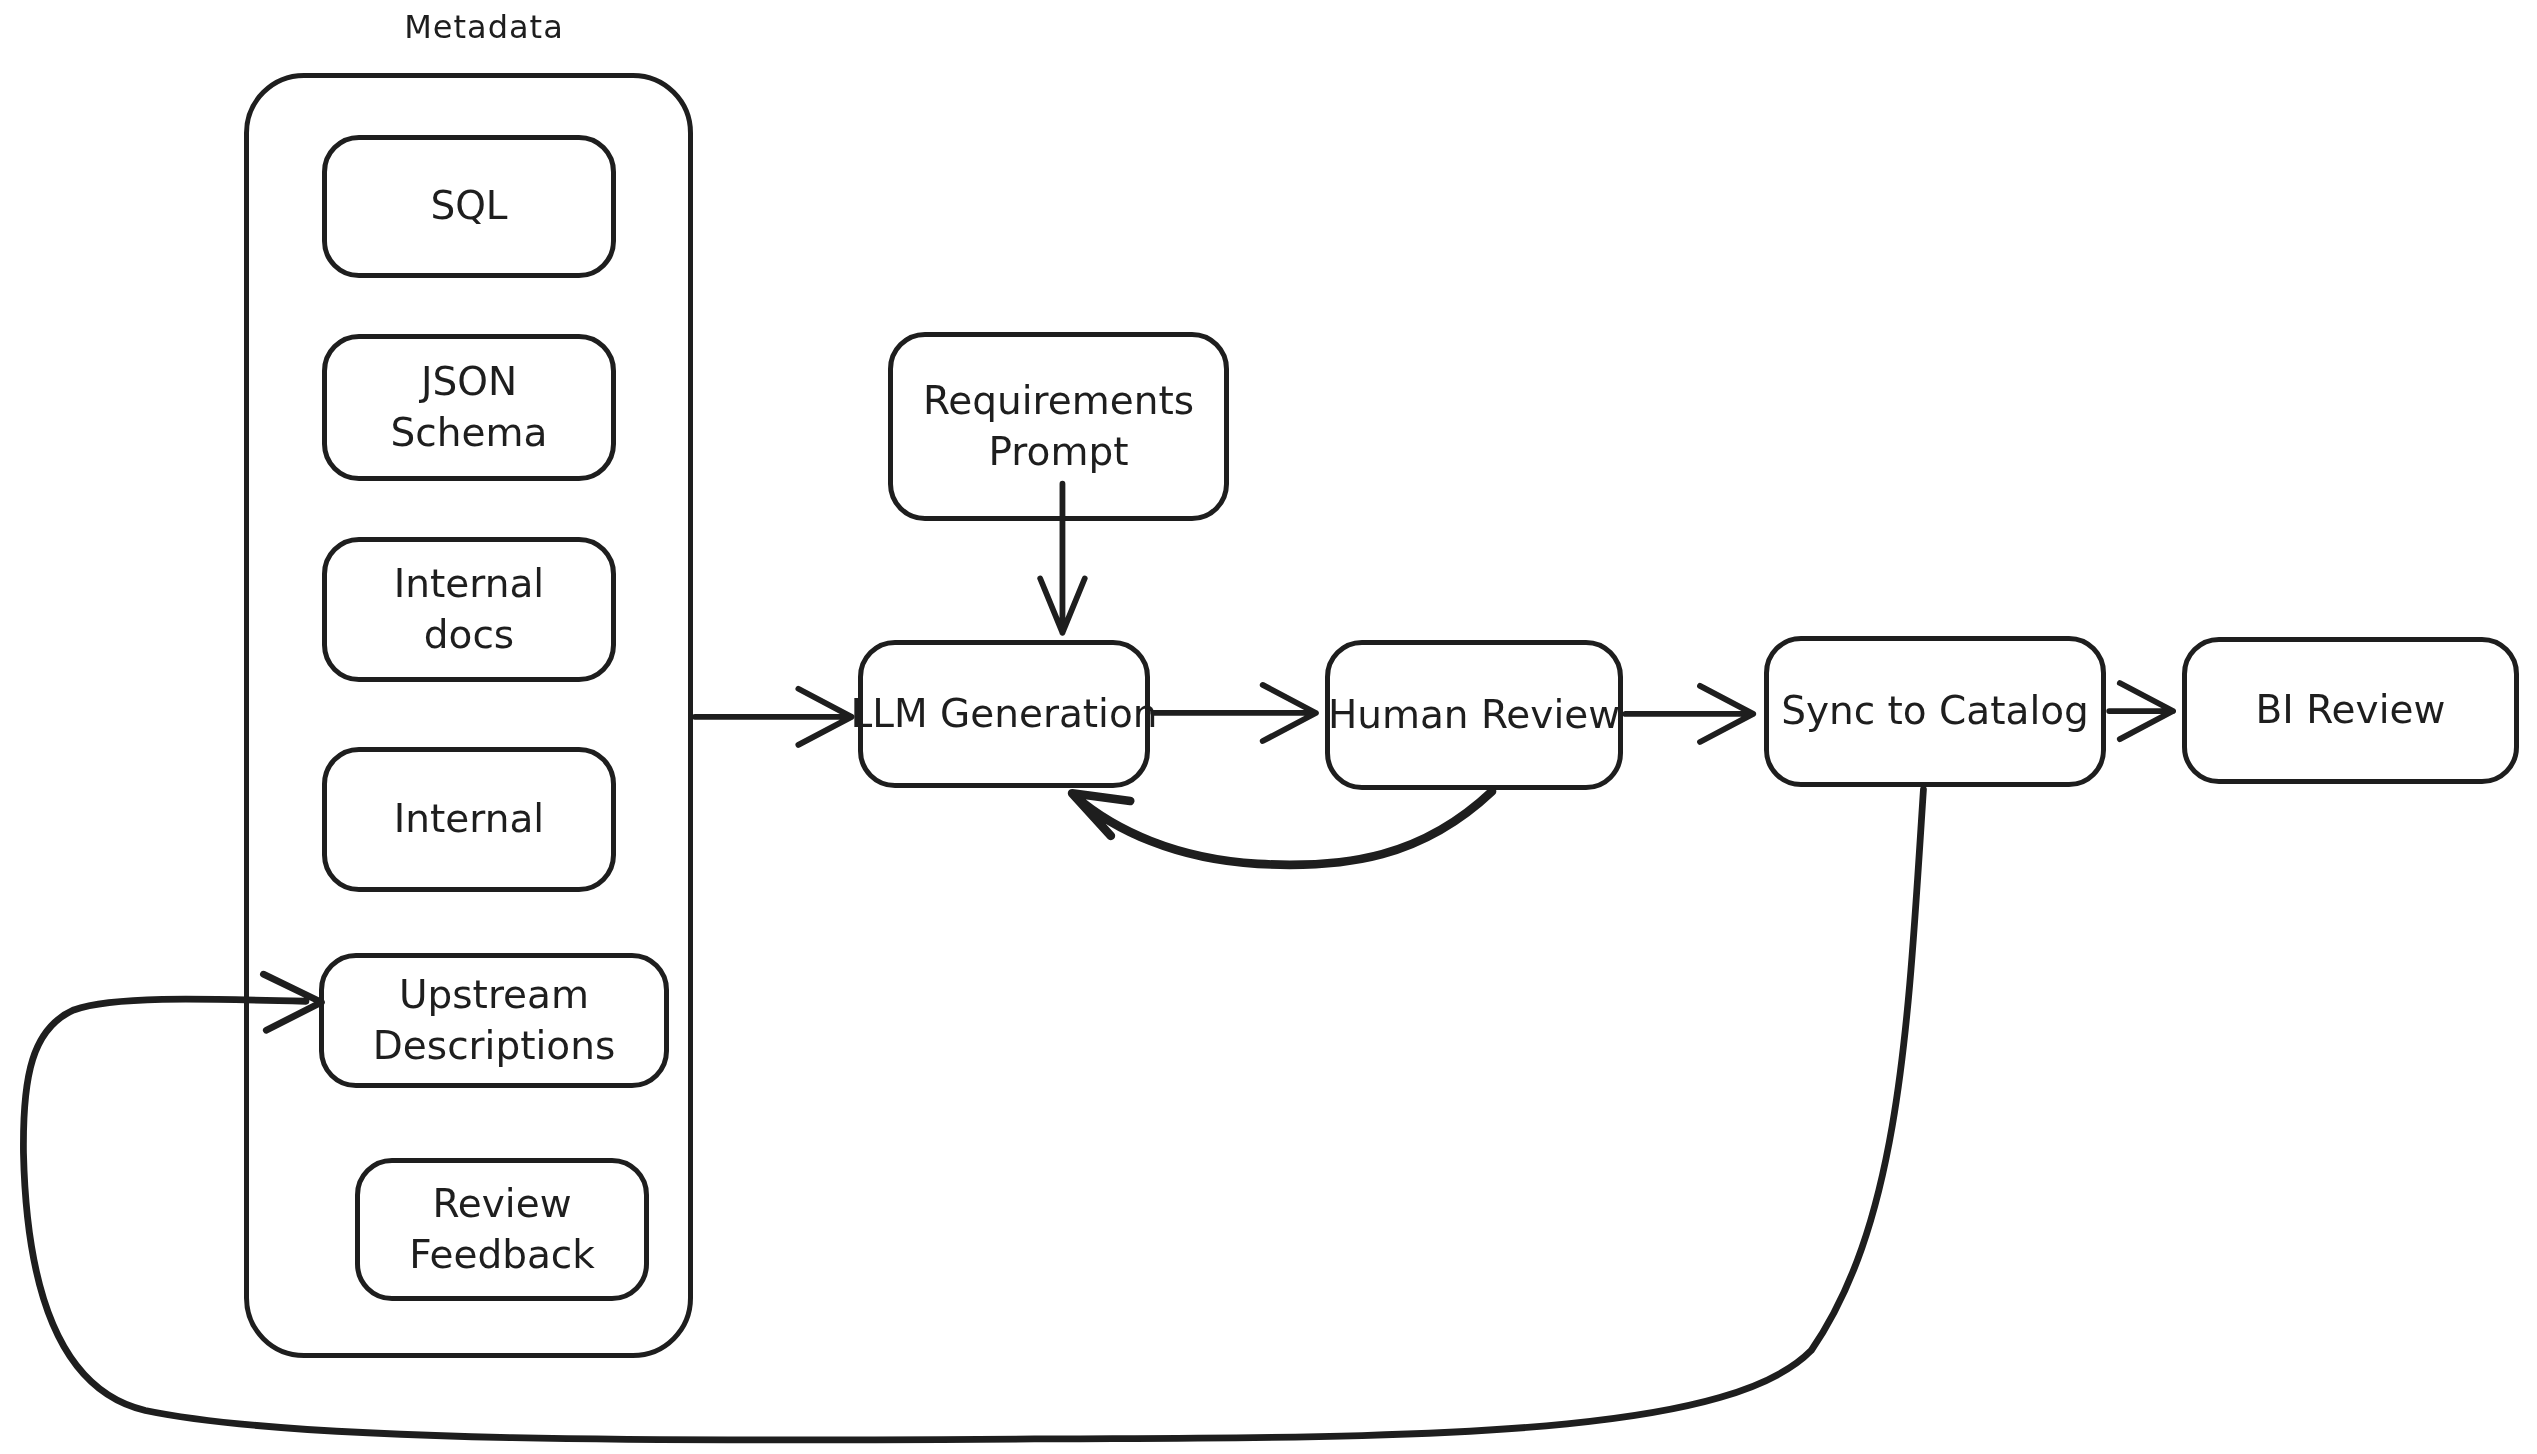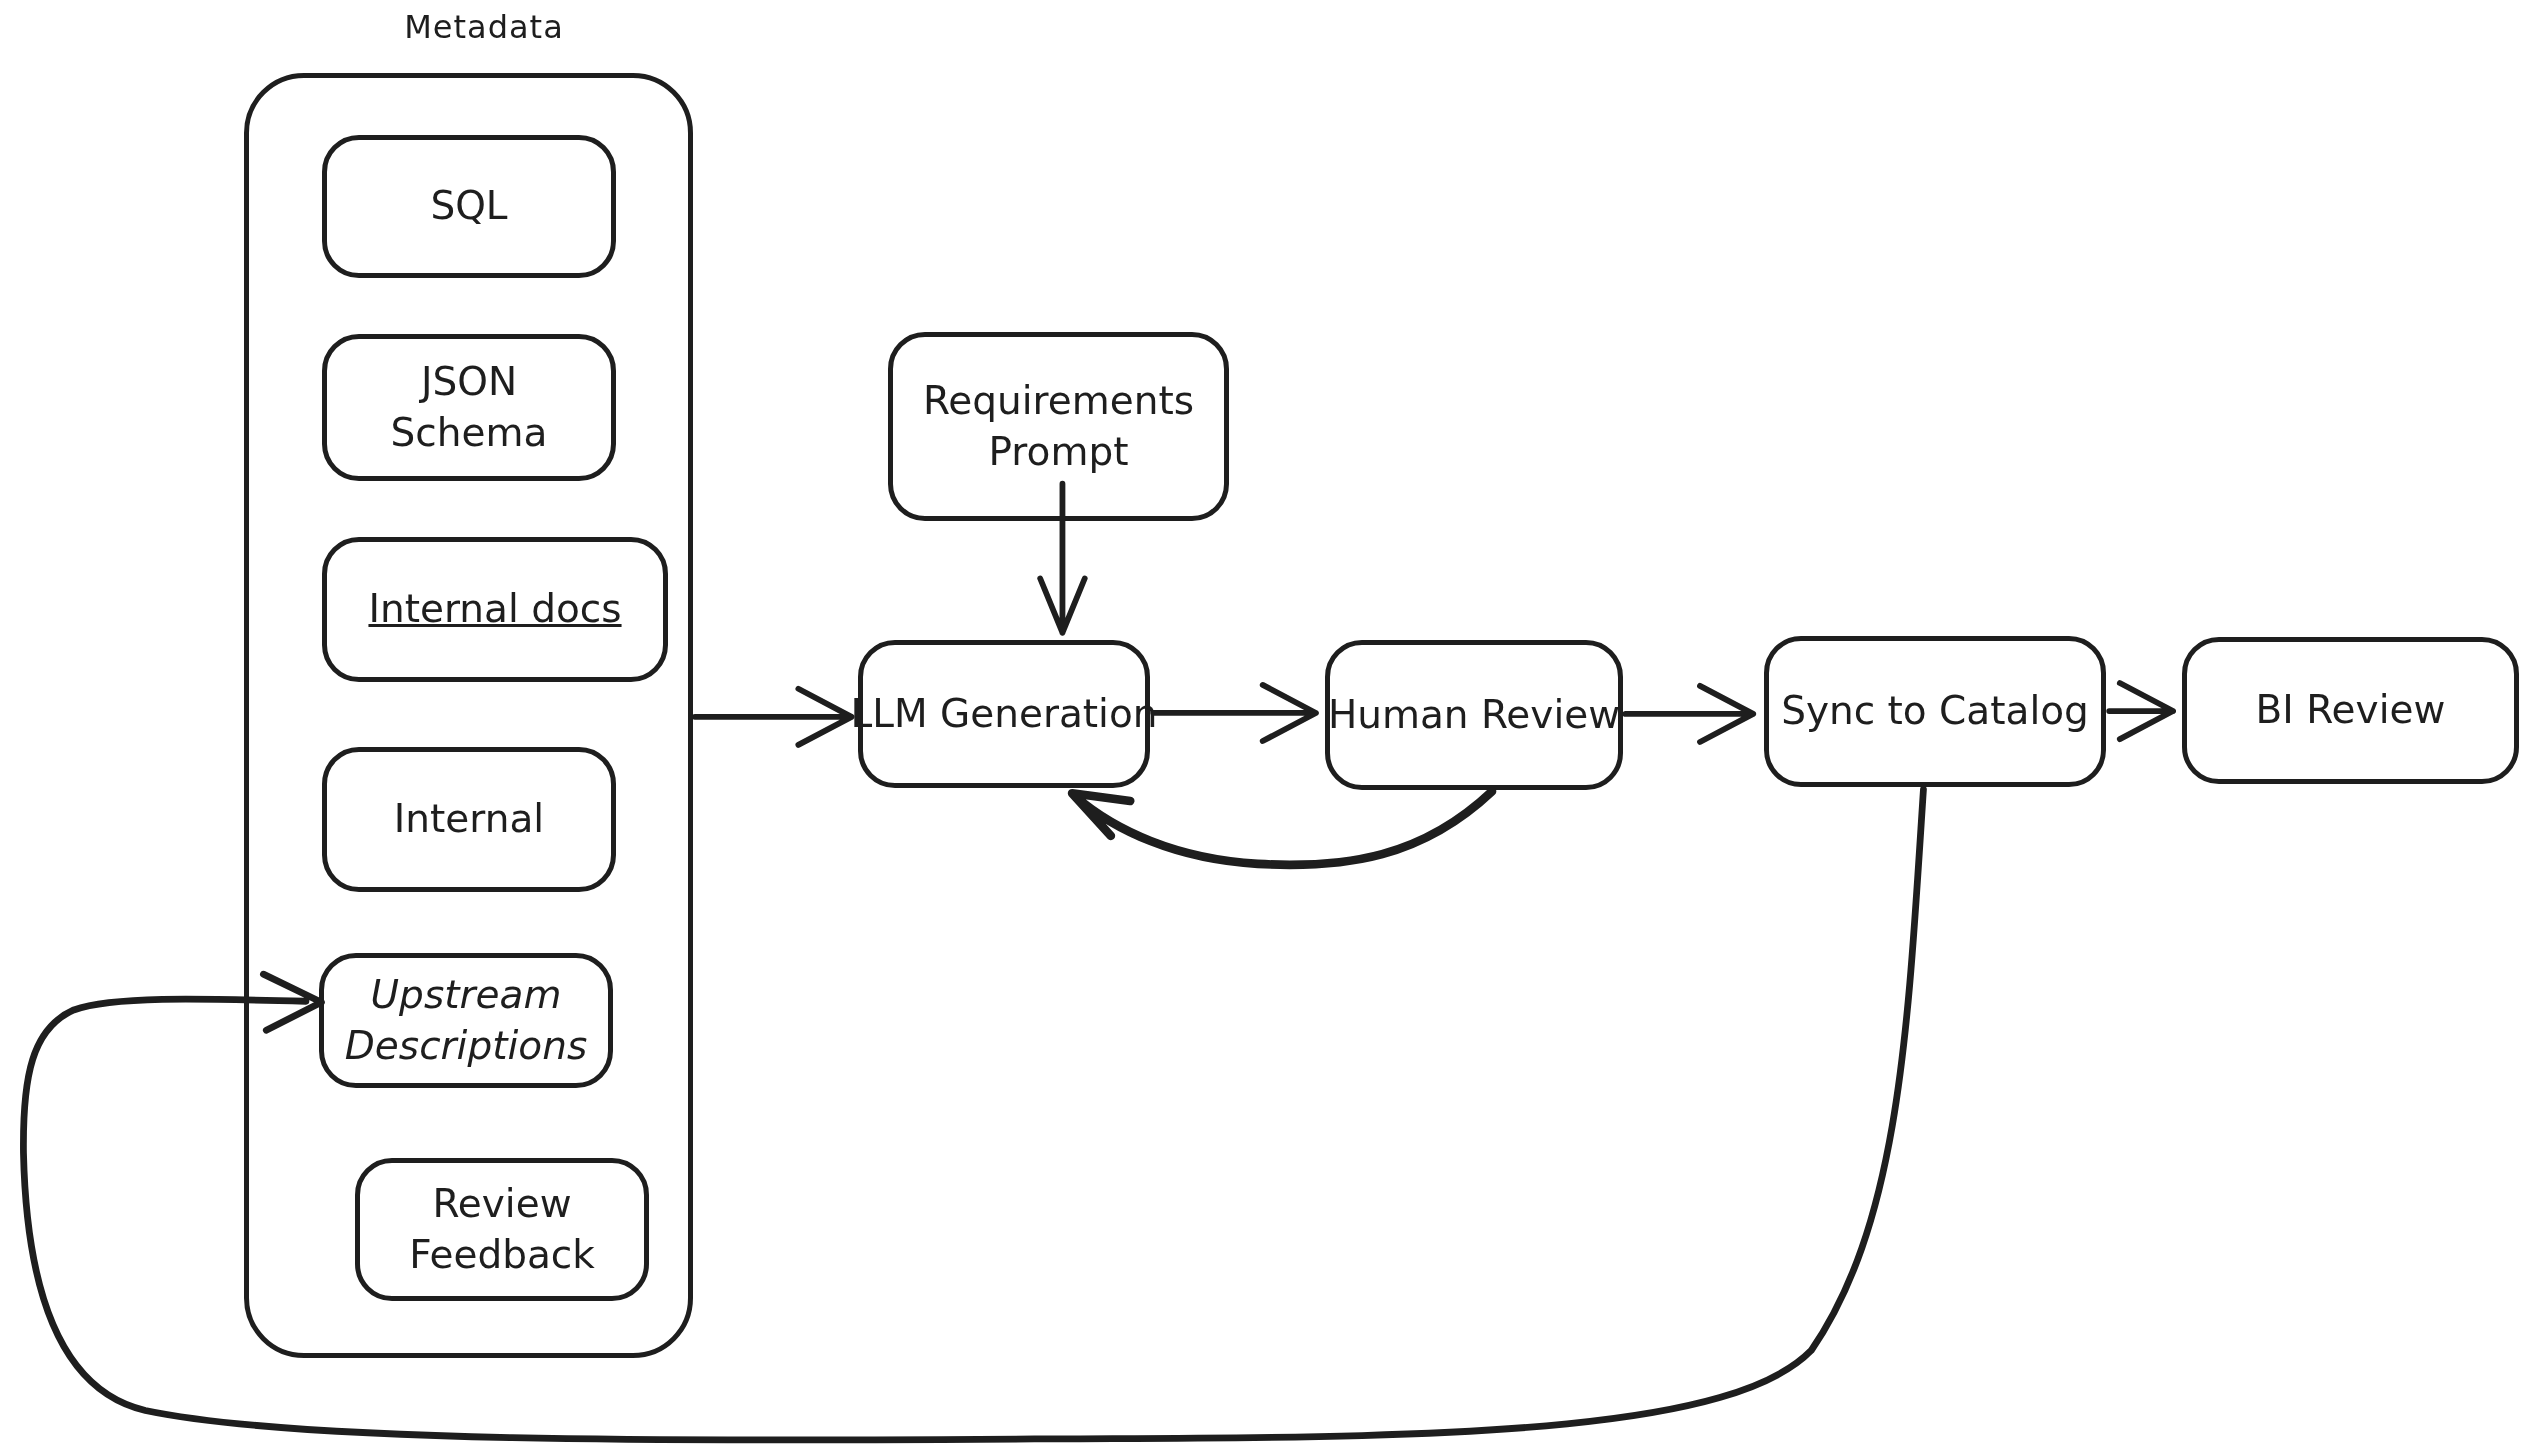--- a/index.html
+++ b/index.html
@@ -58,25 +58,25 @@
 <div class="canvas">
 
   <div class="group-title" style="left:329px; top:7.7px; width:310px;">Metadata</div>
 
   <div class="group-frame" style="left:244px; top:73px; width:449px; height:1285px;"></div>
 
   <div class="node" style="left:322px; top:135px; width:294px; height:143px;">SQL</div>
 
   <div class="node" style="left:322px; top:334px; width:294px; height:147px;">JSON Schema</div>
 
-  <div class="node" style="left:322px; top:537px; width:346px; height:145px;text-decoration:underline;">Internal docs</div>
+  <div class="node" style="left:322px; top:537px; width:294px; height:145px;">Internal docs</div>
 
   <div class="node" style="left:322px; top:747px; width:294px; height:145px;">Internal</div>
 
-  <div class="node" style="left:319px; top:953px; width:294px; height:135px;font-style:italic;">Upstream Descriptions</div>
+  <div class="node" style="left:319px; top:953px; width:350px; height:135px;">Upstream Descriptions</div>
 
   <div class="node" style="left:322px; top:1158px; width:294px; height:143px;margin-left:33px;">Review Feedback</div>
 
   <div class="node" style="left:888px; top:332px; width:341px; height:189px;">Requirements Prompt</div>
 
   <div class="node" style="left:858px; top:640px; width:292px; height:148px; white-space:nowrap;">LLM Generation</div>
 
   <div class="node" style="left:1325px; top:640px; width:298px; height:150px; white-space:nowrap;">Human Review</div>
 
   <div class="node" style="left:1764px; top:636px; width:342px; height:151px; white-space:nowrap;">Sync to Catalog</div>

